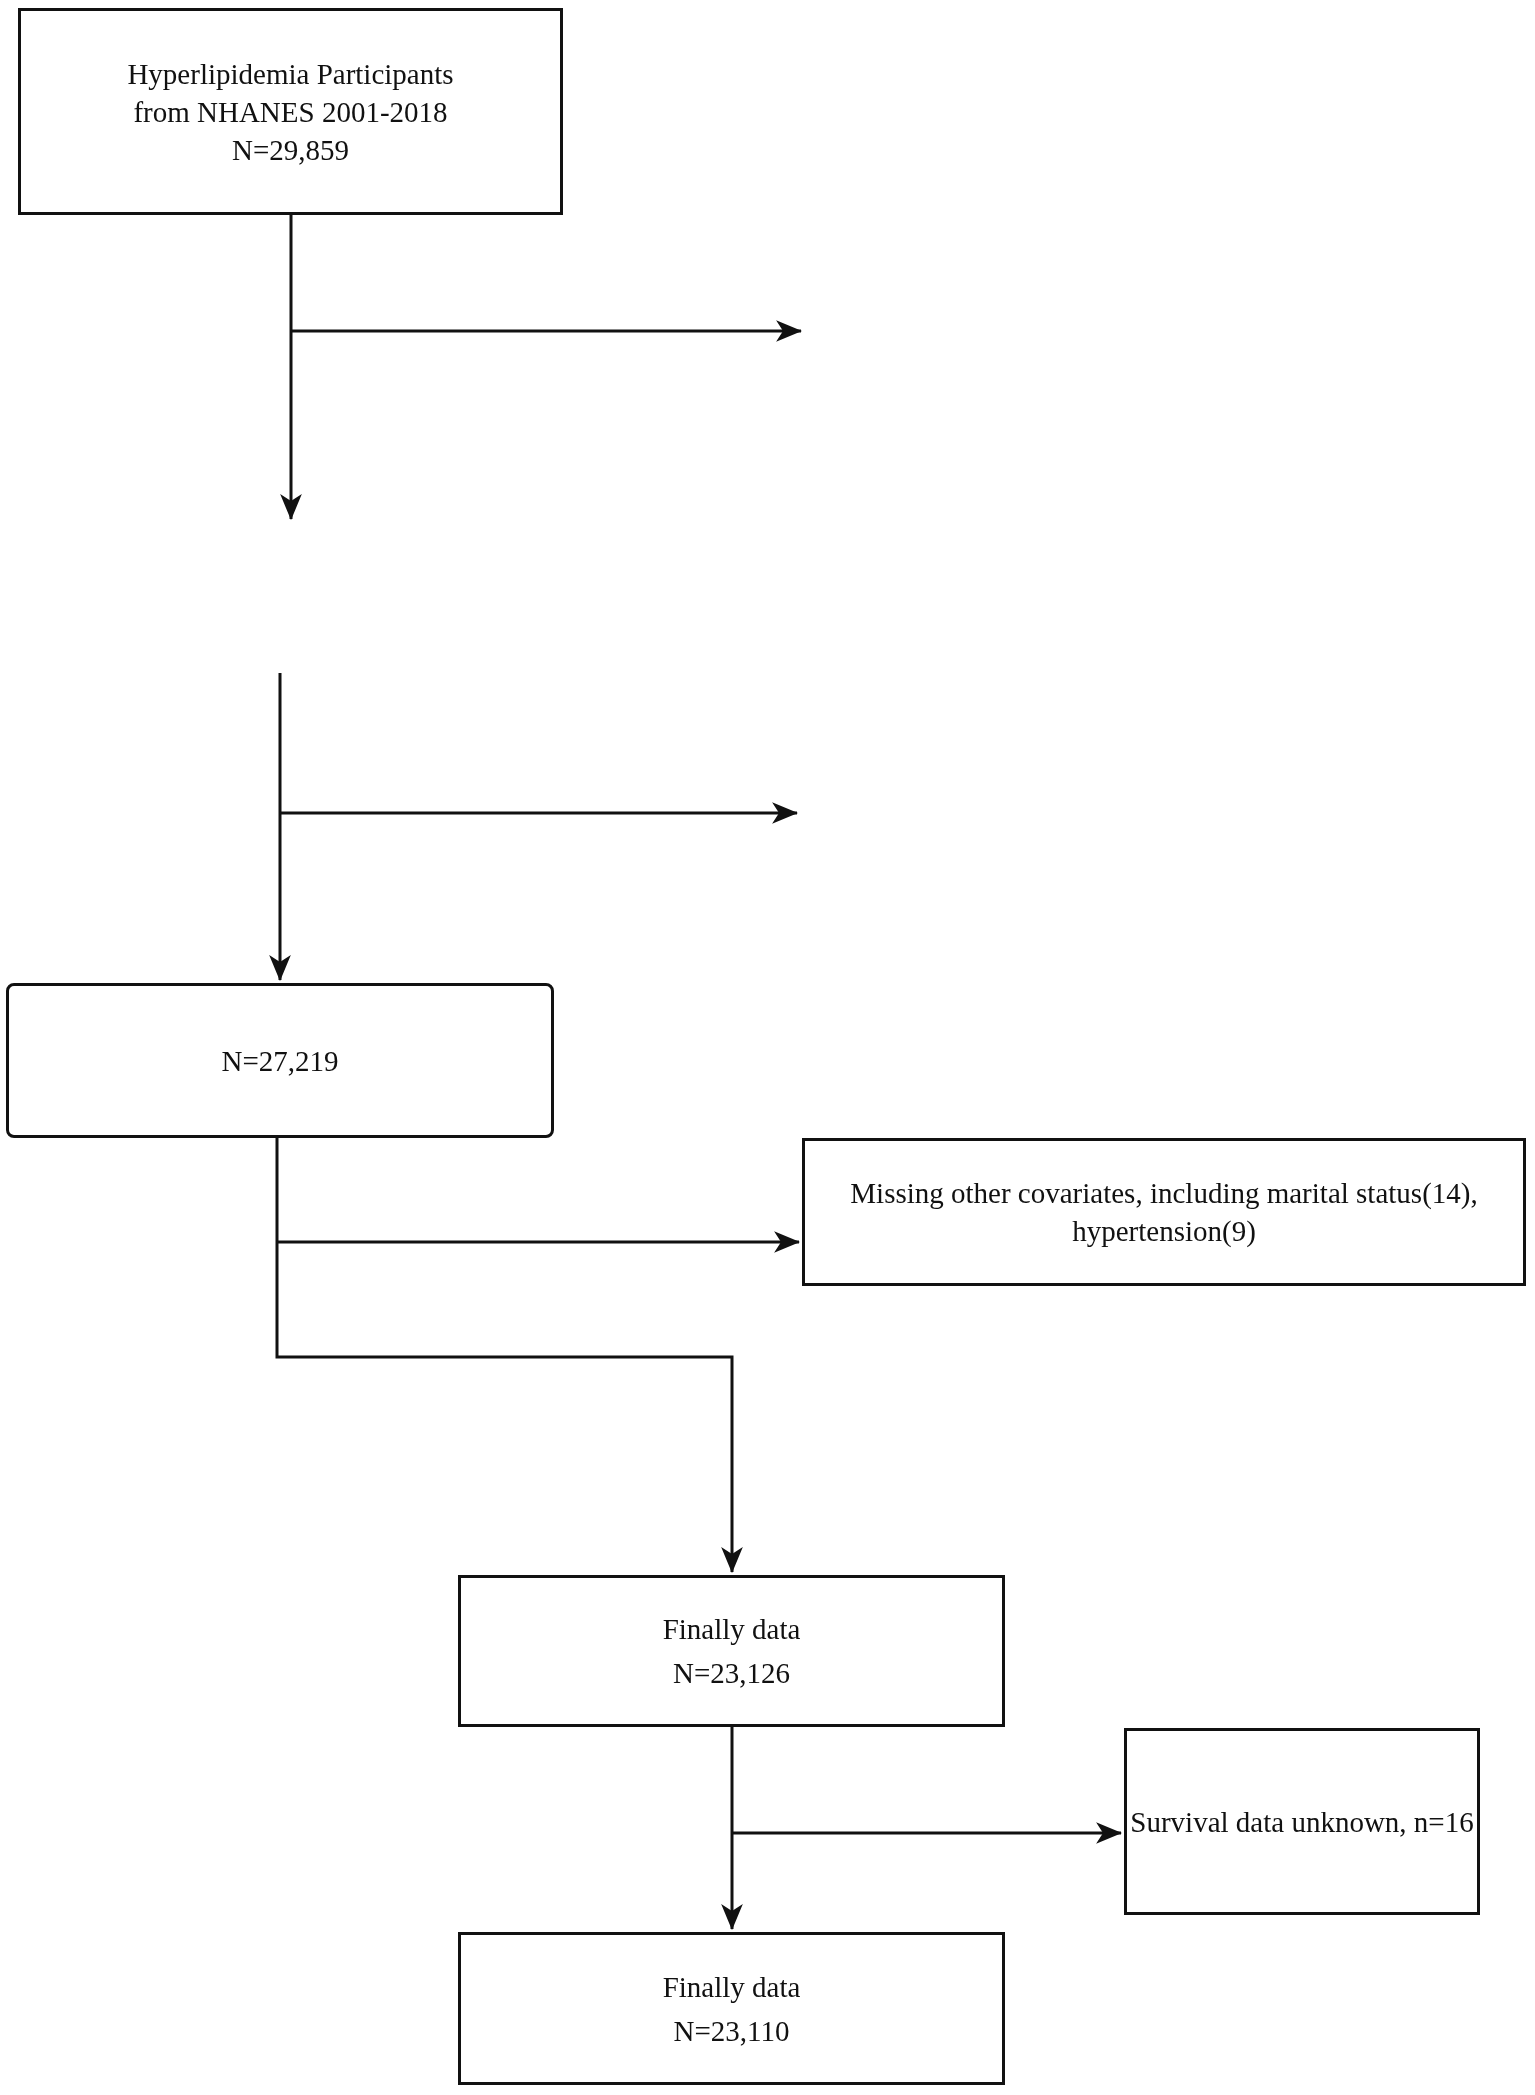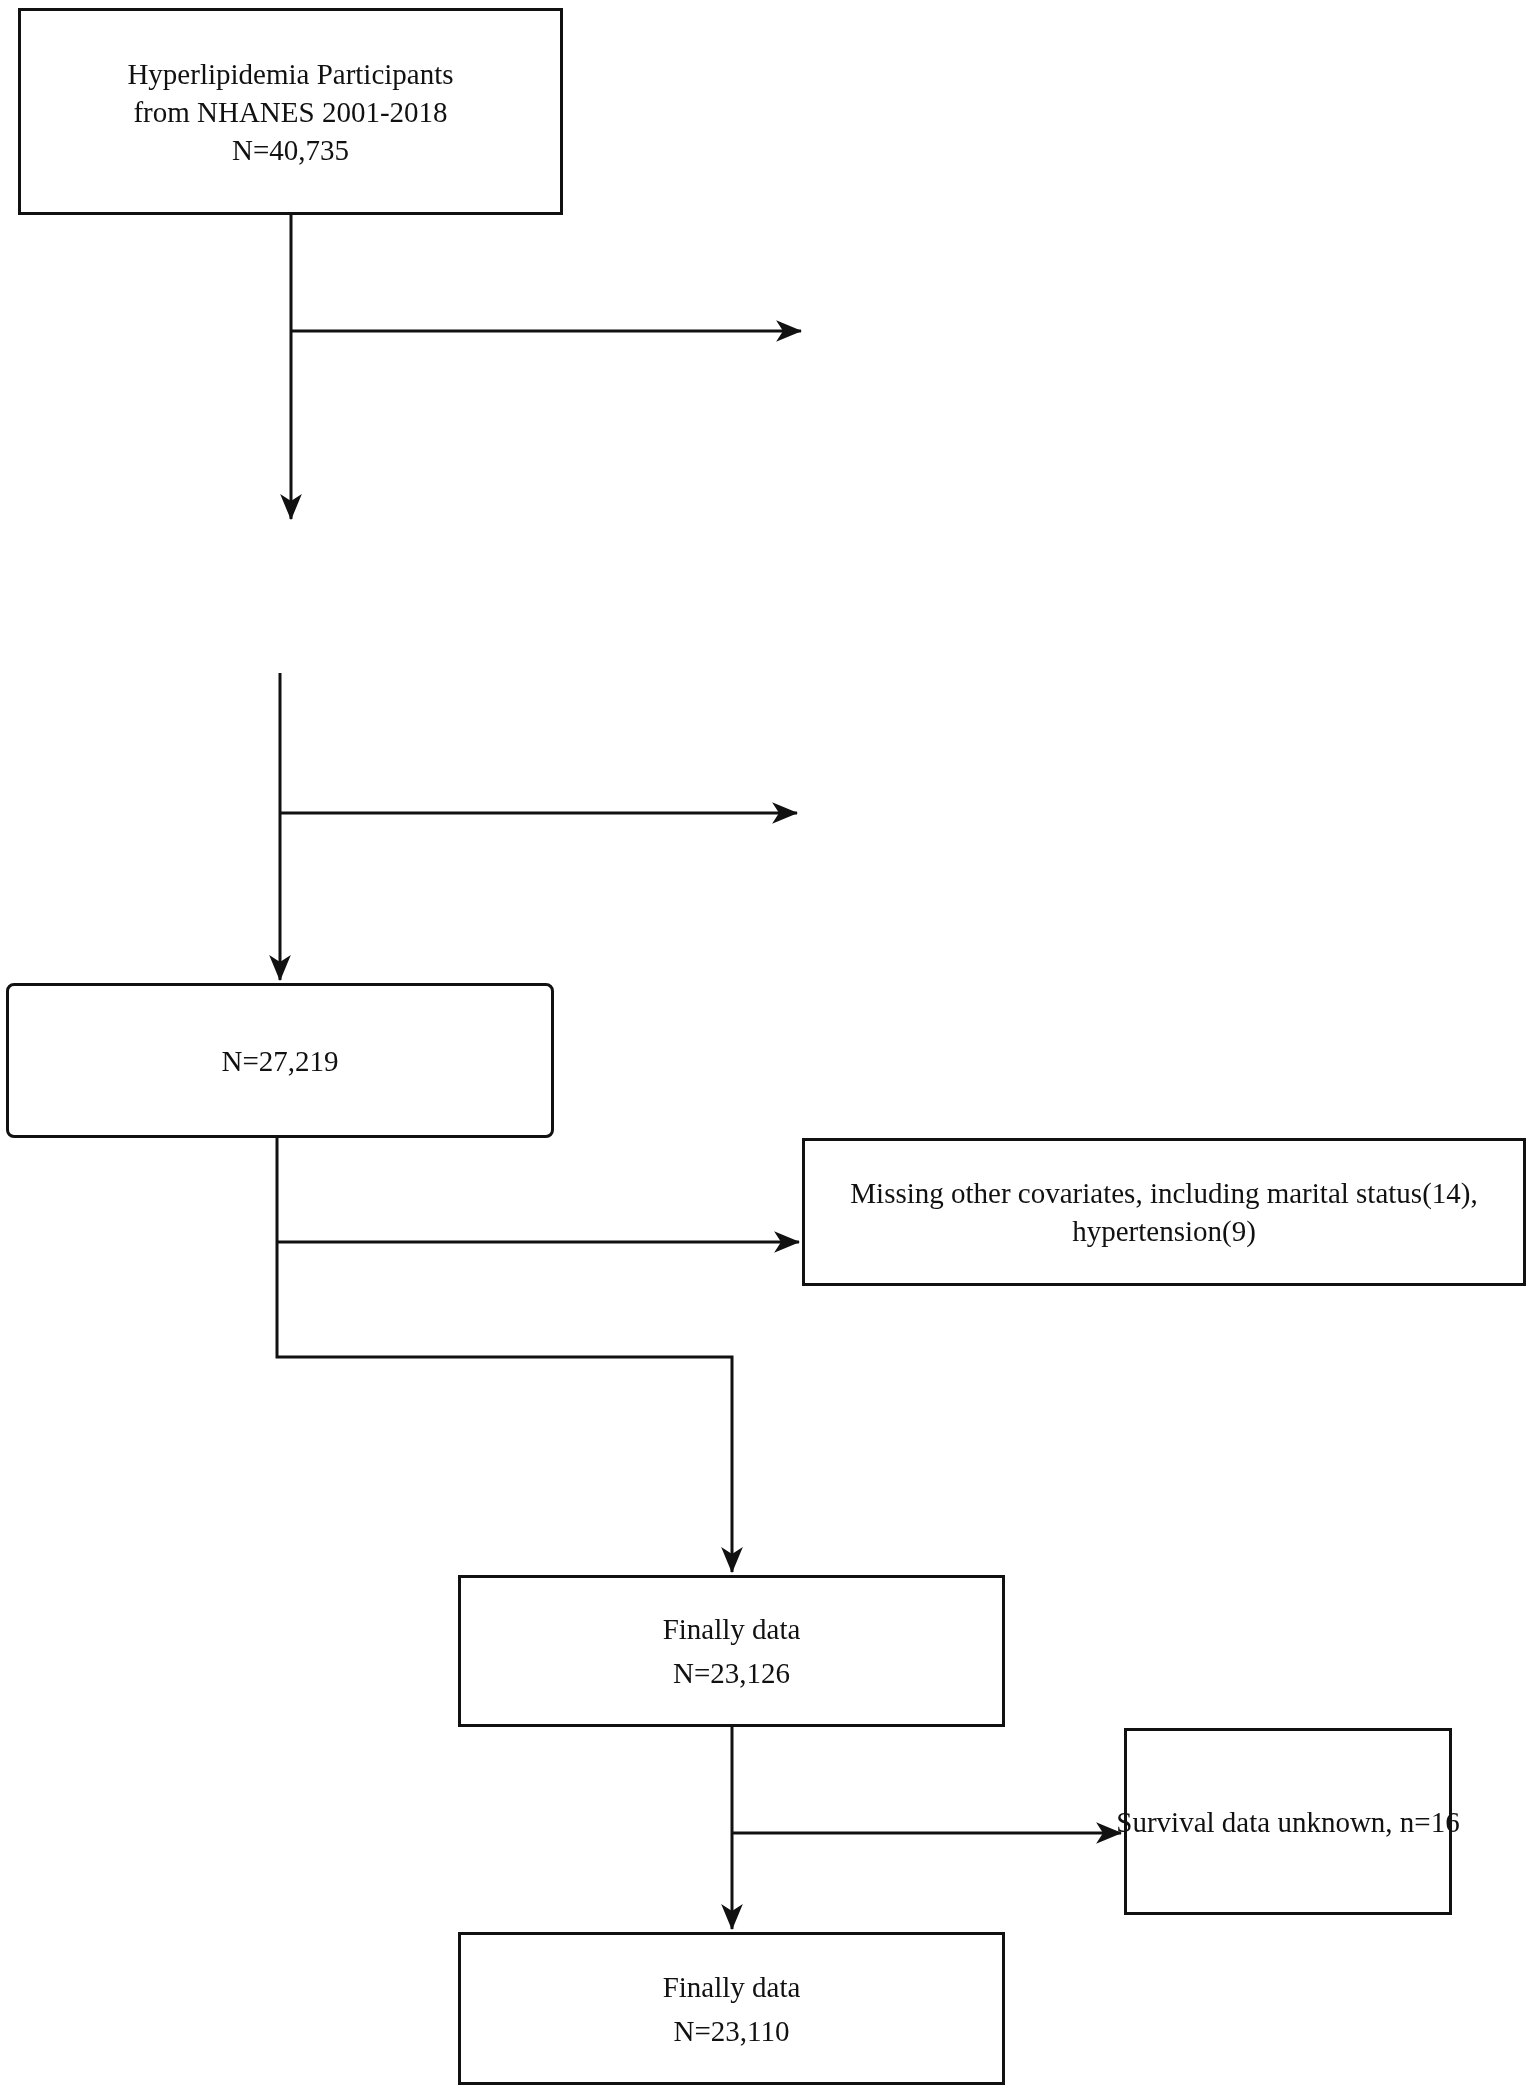--- a/index.html
+++ b/index.html
@@ -40,21 +40,21 @@
   .box.tight{line-height:38px;}
   .box .line{white-space:nowrap;}
   
   #b-source   {left:18px;   top:8px;    width:545px; height:207px;}
   #b-excl1    {left:804px;  top:235px;  width:722px; height:192px;}
   #b-n32146   {left:19px;   top:522px;  width:547px; height:151px;}
   #b-excl2    {left:800px;  top:717px;  width:726px; height:191px;}
   #b-n27219   {left:6px;    top:983px;  width:548px; height:155px;border-radius:8px;}
   #b-excl3    {left:802px;  top:1138px; width:724px; height:148px;}
   #b-final1   {left:458px;  top:1575px; width:547px; height:152px;}
-  #b-excl4    {left:1124px; top:1728px; width:328px; height:187px;}
+  #b-excl4    {left:1124px; top:1728px; width:356px; height:187px;}
   #b-final2   {left:458px;  top:1932px; width:547px; height:153px;}
 </style>
 </head>
 <body>
 
 <div class="canvas">
 
   <svg class="connectors" viewBox="0 0 1535 2095" xmlns="http://www.w3.org/2000/svg">
     <defs>
       <marker id="arrowhead" viewBox="0 0 12 10" refX="11.5" refY="5" markerWidth="26" markerHeight="22" markerUnits="userSpaceOnUse" orient="auto">
@@ -75,21 +75,21 @@
     <line x1="277" y1="1242" x2="799" y2="1242" stroke="#111111" stroke-width="3" marker-end="url(#arrowhead)"></line>
 
     <line x1="732" y1="1727" x2="732" y2="1929" stroke="#111111" stroke-width="3" marker-end="url(#arrowhead)"></line>
 
     <line x1="732" y1="1833" x2="1121" y2="1833" stroke="#111111" stroke-width="3" marker-end="url(#arrowhead)"></line>
   </svg>
 
   <div id="b-source" class="box tight">
       <div class="line">Hyperlipidemia Participants</div>
       <div class="line">from NHANES 2001-2018</div>
-      <div class="line">N=40,735</div>
+      <div class="line">N=29,859</div>
     </div>
 
 
 
 
   <div id="b-n27219" class="box">
       <div class="line">N=27,219</div>
     </div>
 
   <div id="b-excl3" class="box tight">

